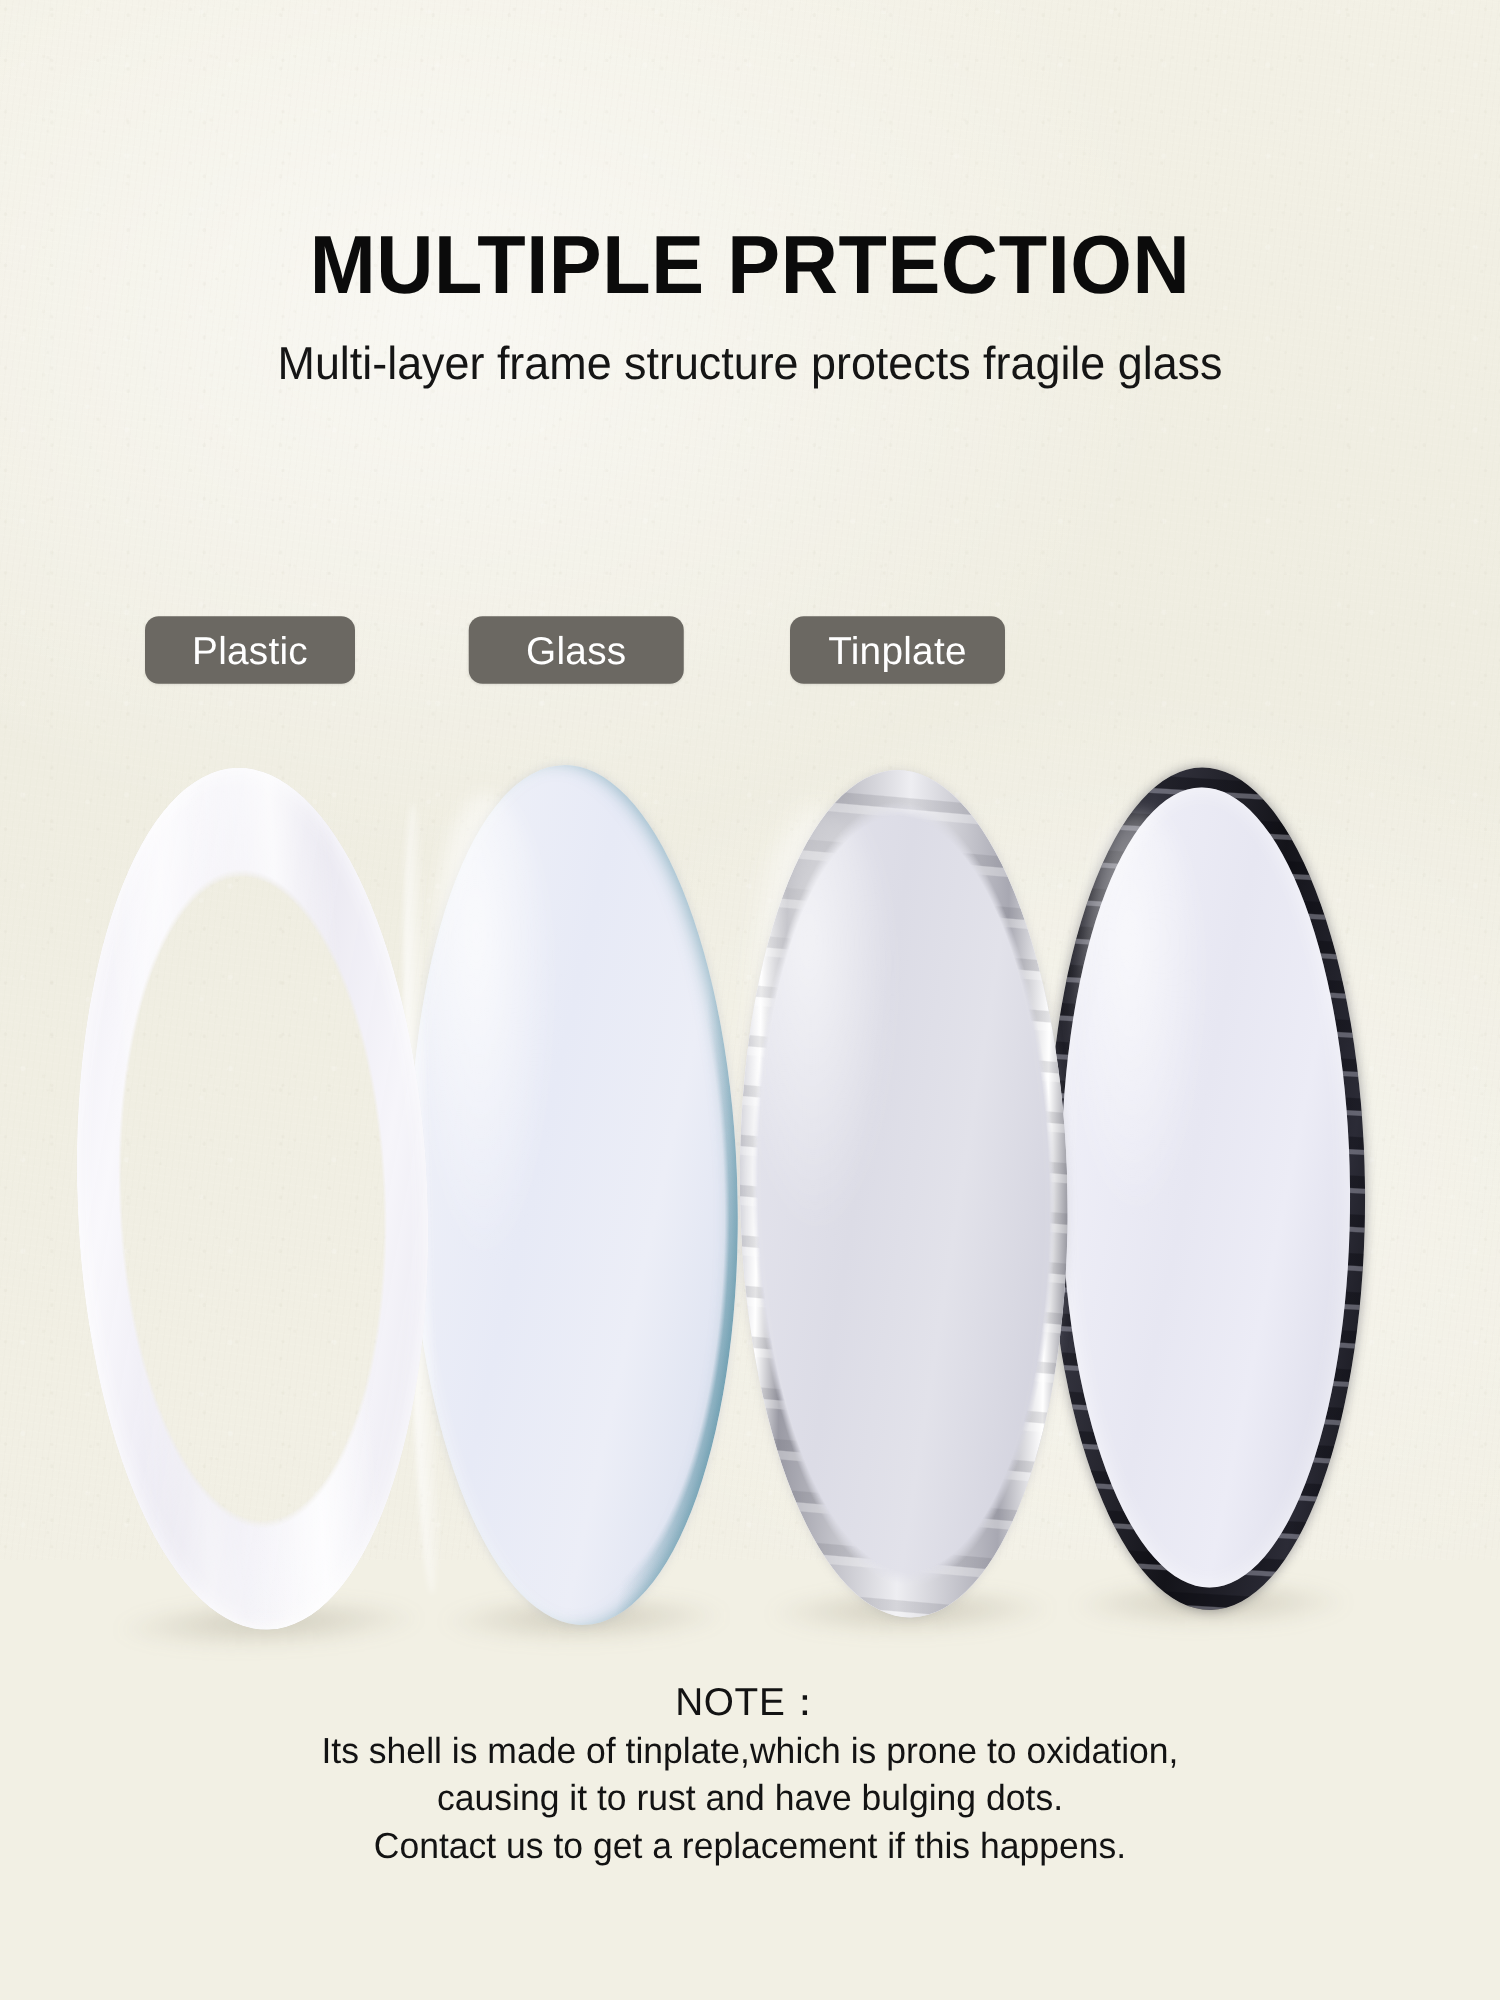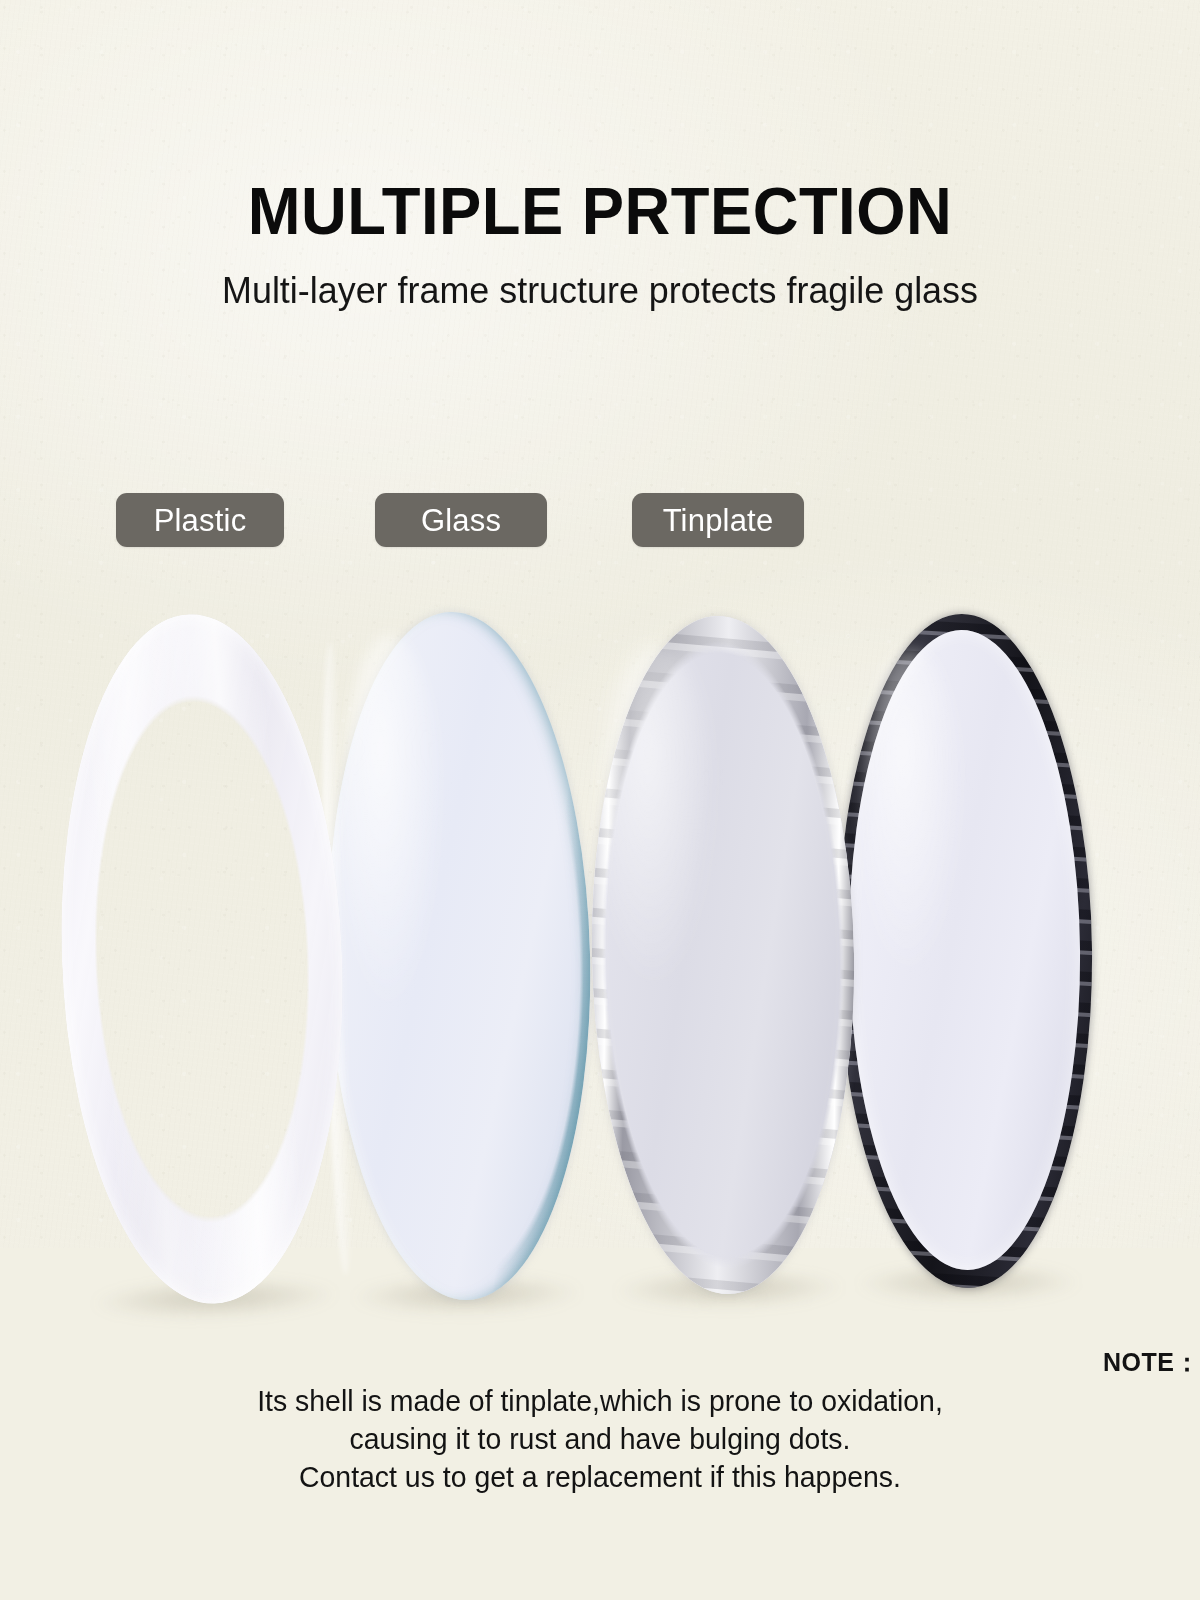--- a/index.html
+++ b/index.html
@@ -352,25 +352,24 @@
   .note {
     position: absolute;
     left: 0;
     top: 1342px;
     width: 1200px;
     text-align: center;
     color: #131313;
     font-family: "Liberation Sans", sans-serif;
   }
   .note-title {
-    font-size: 25px;
+    font-size: 31px;
     line-height: 40px;
-    font-weight: 700;
+    font-weight: 400;
     letter-spacing: 0.5px;
-    text-align: right;
   }
   .note-line {
     font-size: 29px;
     line-height: 38px;
     font-weight: 400;
     transform: scaleX(0.98);
   }
 </style>
 </head>
 <body>

